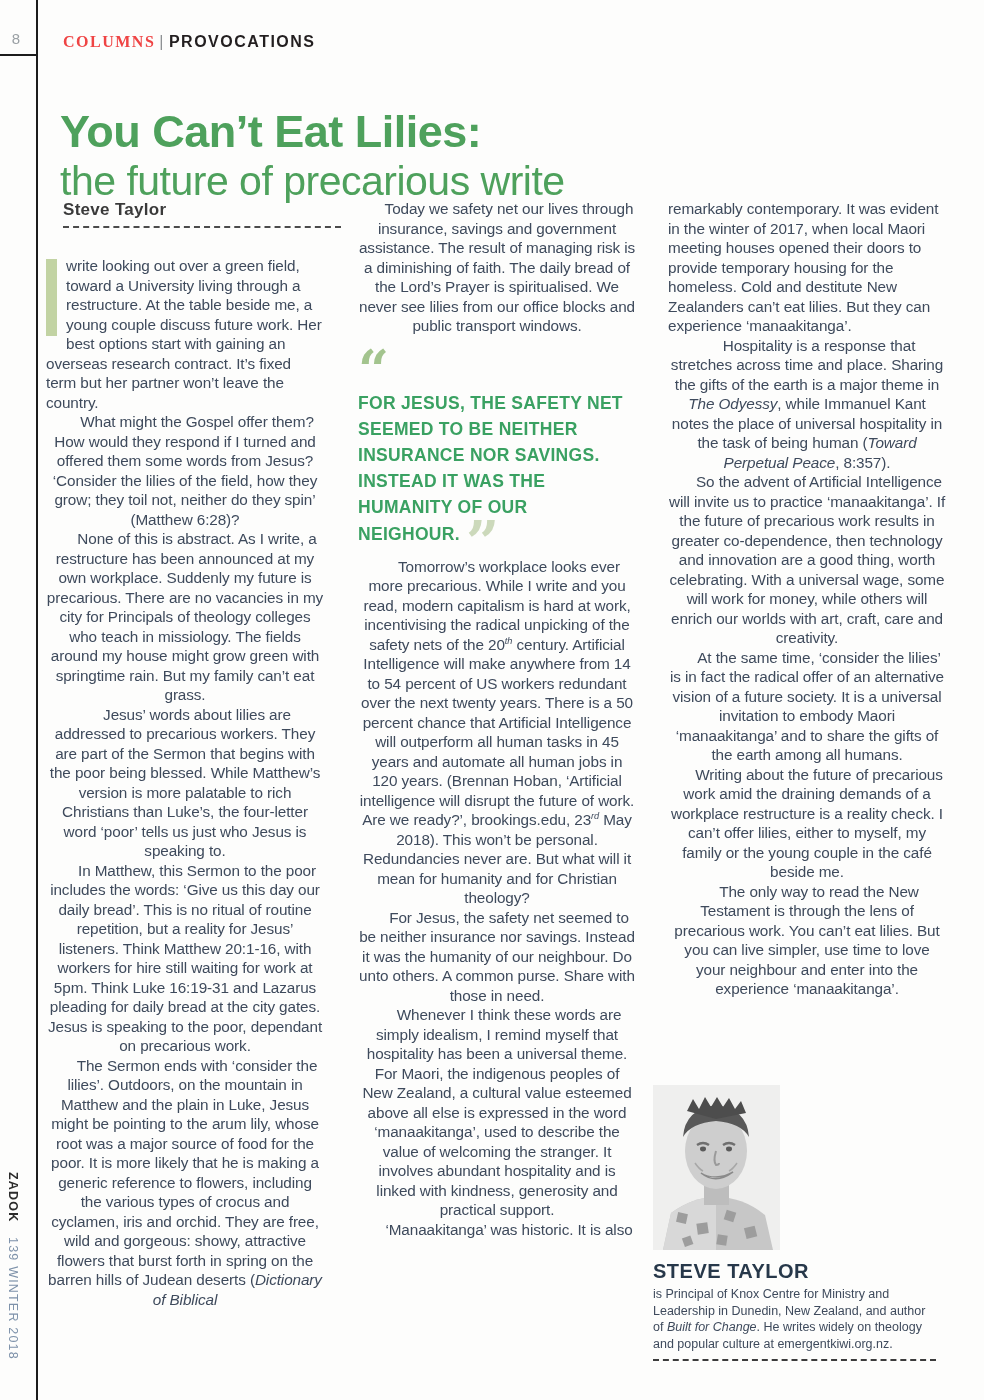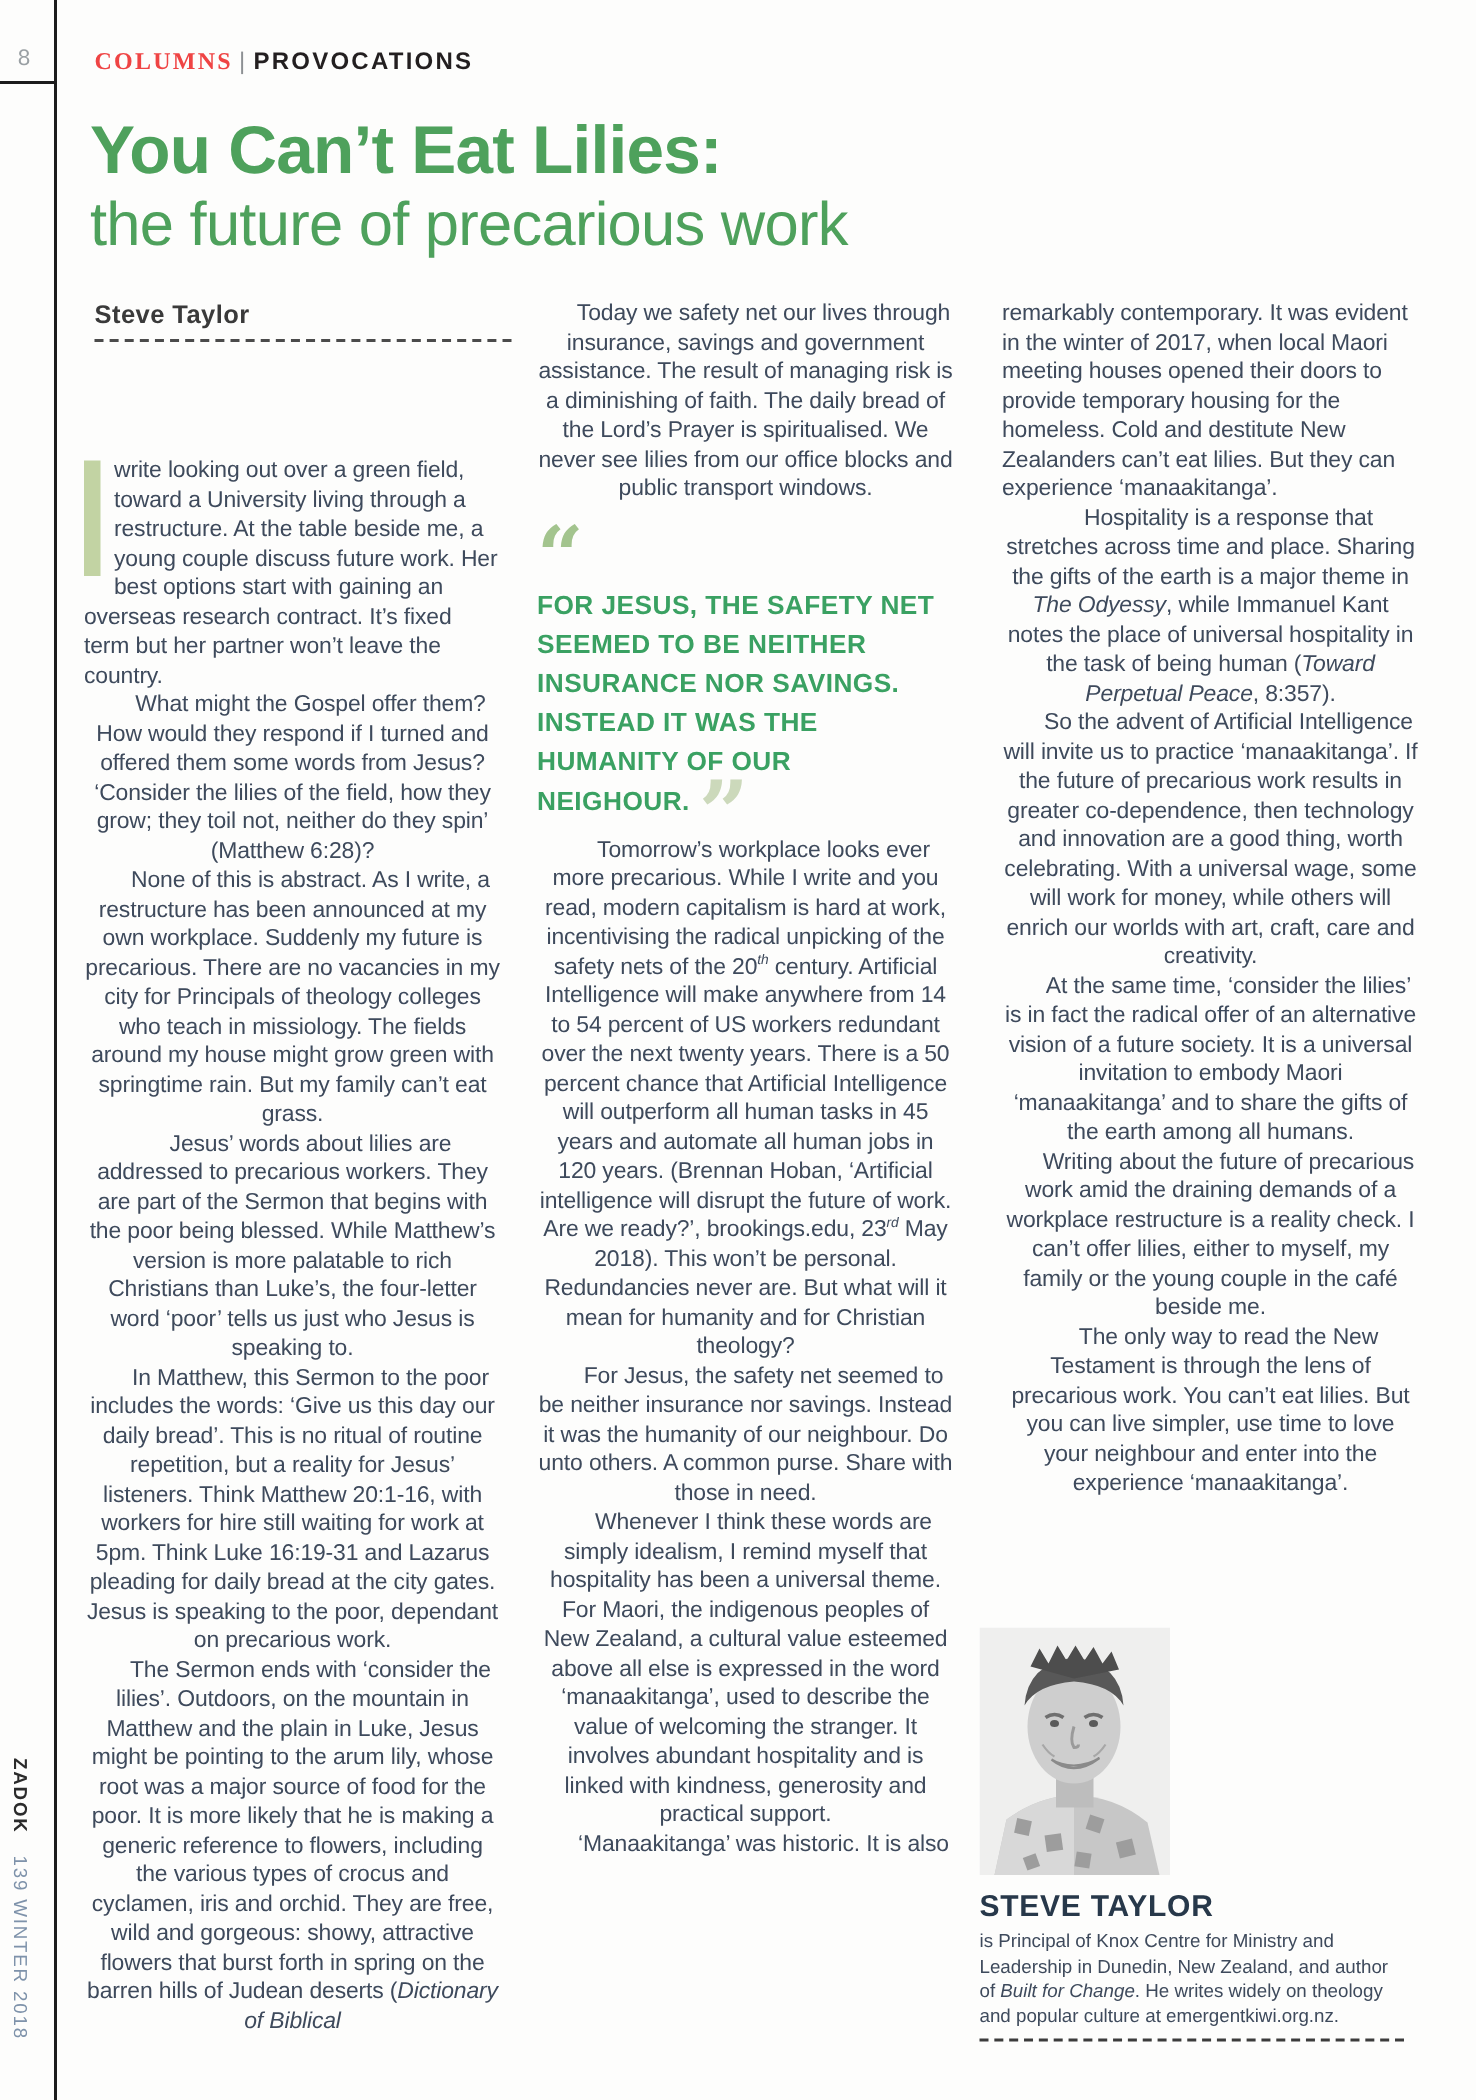--- a/index.html
+++ b/index.html
@@ -20,30 +20,30 @@
     font-size:12.5px; letter-spacing:1.2px;
   }
   .spine .mag { font-weight:bold; color:#2b2b2b; }
   .spine .issue { color:#7e92aa; margin-top:10px; }
   
   .kicker { position:absolute; left:63px; top:33px; font-size:16px; font-weight:bold; letter-spacing:1.5px; }
   .kicker .sect { color:#ef4444;font-family:Liberation Serif, serif; }
   .kicker .sep  { color:#8d9093; font-weight:normal; padding:0 4px; }
   .kicker .col-name { color:#231f20; }
   .title { position:absolute; left:60px; top:74px; color:#4ea15c; }
-  .title .t1 { font-size:45px; font-weight:700; line-height:52px; letter-spacing:-0.5px; }
+  .title .t1 { font-size:45px; font-weight:700; line-height:52px; letter-spacing:-0.5px;margin-top:32px; }
   .title .t2 { font-size:41px; font-weight:400; line-height:46px; letter-spacing:-0.5px; }
   
   .byline { position:absolute; left:63px; top:200px; width:278px; }
   .byline .name { font-size:17px; font-weight:bold; color:#3a3a3a; letter-spacing:0.3px; }
   .byline .dash { border-bottom:2px dashed #4b4b4b; margin-top:6px; }
   
   .col { position:absolute; width:278px; font-size:15.3px; line-height:19.5px;
          letter-spacing:-0.1px; color:#3e4a5c; text-align:left; }
-  .col1 { left:56px;  top:256px;margin-top:48px; }
+  .col1 { left:46px;  top:256px; }
   .col2 { left:358px; top:199px; }
   .col3 { left:668px; top:199px; }
   .col p { margin:0; }
   .col p.ind { text-indent:24px;text-align:center; }
   .dropbar {
     float:left; width:11px; height:77px; margin:3px 9px 0 0;
     background:#c2d3a3; overflow:hidden; color:transparent; font-size:8px;
   }
   sup { font-size:60%; vertical-align:super; line-height:0;font-style:italic; }
   
@@ -79,21 +79,21 @@
     <span class="mag">ZADOK</span>
     <span class="issue">139 WINTER 2018</span>
   </div>
 
   <div class="kicker">
     <span class="sect">COLUMNS</span><span class="sep">|</span><span class="col-name">PROVOCATIONS</span>
   </div>
 
   <div class="title">
     <div class="t1">You Can’t Eat Lilies:</div>
-    <div class="t2">the future of precarious work</div>
+    <div class="t2">the future of precarious write</div>
   </div>
 
   <div class="byline">
     <div class="name">Steve Taylor</div>
     <div class="dash"></div>
   </div>
 
   <div class="col col1">
     <p><span class="dropbar">I</span><span>write looking out over a green field, toward a University living through a restructure. At the table beside me, a young couple discuss future work. Her best options start with gaining an overseas research contract. It’s fixed term but her partner won’t leave the country.</span></p>
     <p class="ind">What might the Gospel offer them? How would they respond if I turned and offered them some words from Jesus? ‘Consider the lilies of the field, how they grow; they toil not, neither do they spin’ (Matthew 6:28)?</p>

